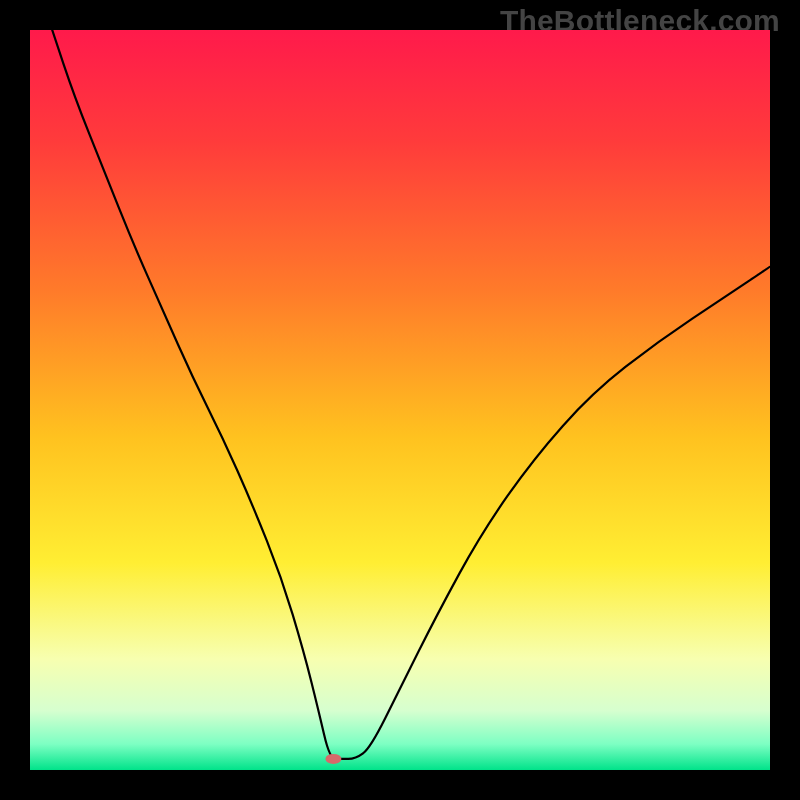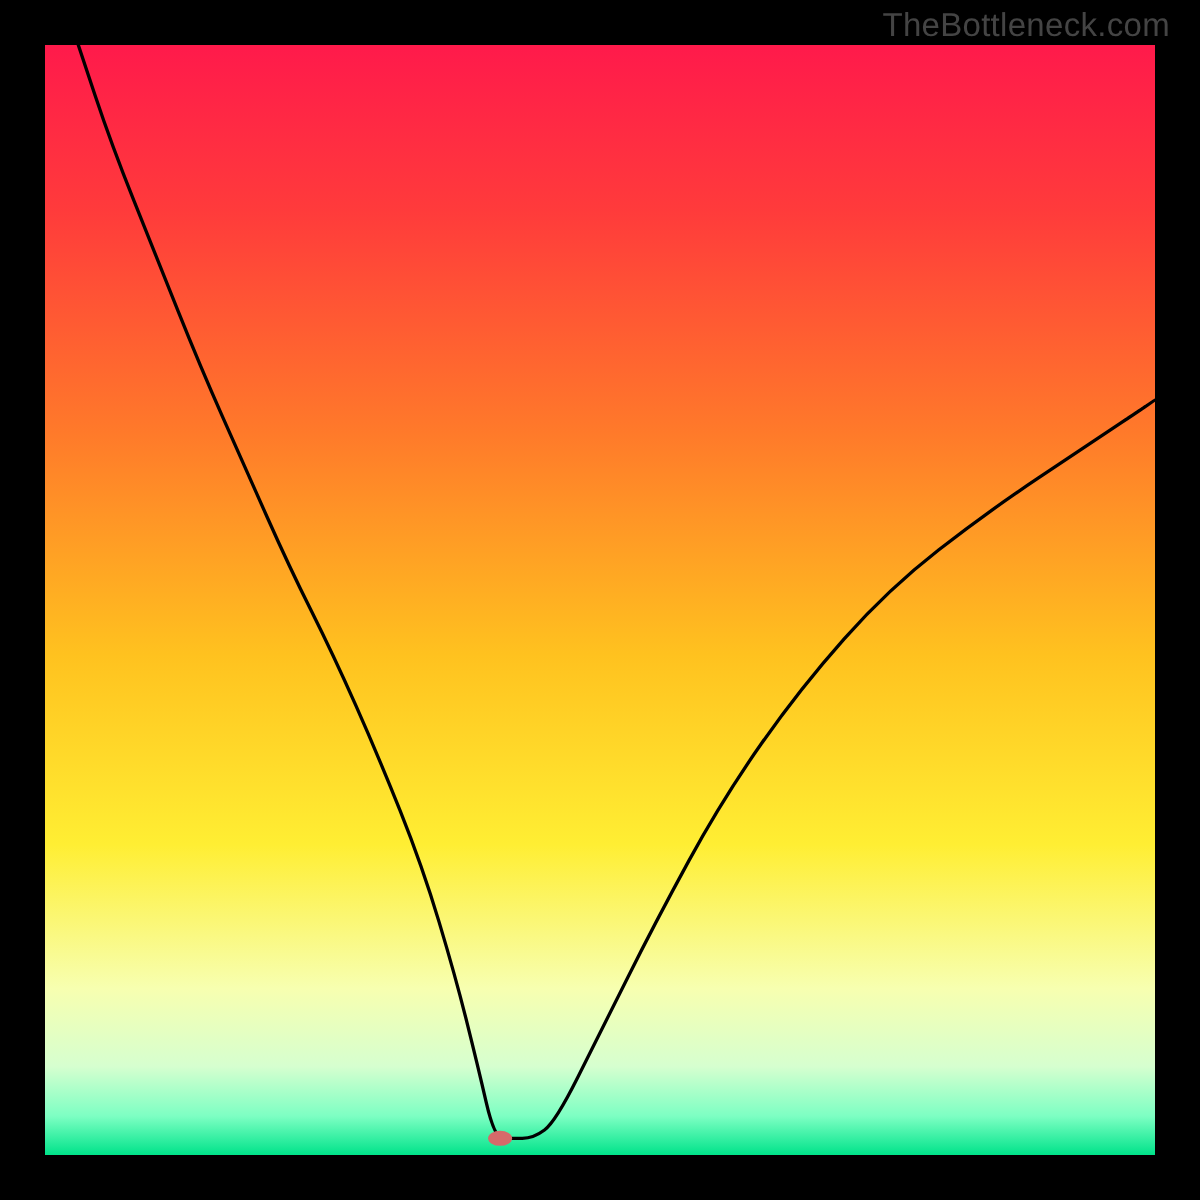--- a/index.html
+++ b/index.html
@@ -15,22 +15,22 @@
     position: relative;
     width: 800px;
     height: 800px;
     background: #000;
   }
   .watermark {
     position: absolute;
     top: 4px;
     right: 20px;
     color: #444;
-    font-size: 22px;
-    font-weight: 400;
+    font-size: 30px;
+    font-weight: 700;
     letter-spacing: 0.2px;
     user-select: none;
   }
   .plot {
     position: absolute;
     left: 30px;
     top: 30px;
     width: 740px;
     height: 740px;
   }

